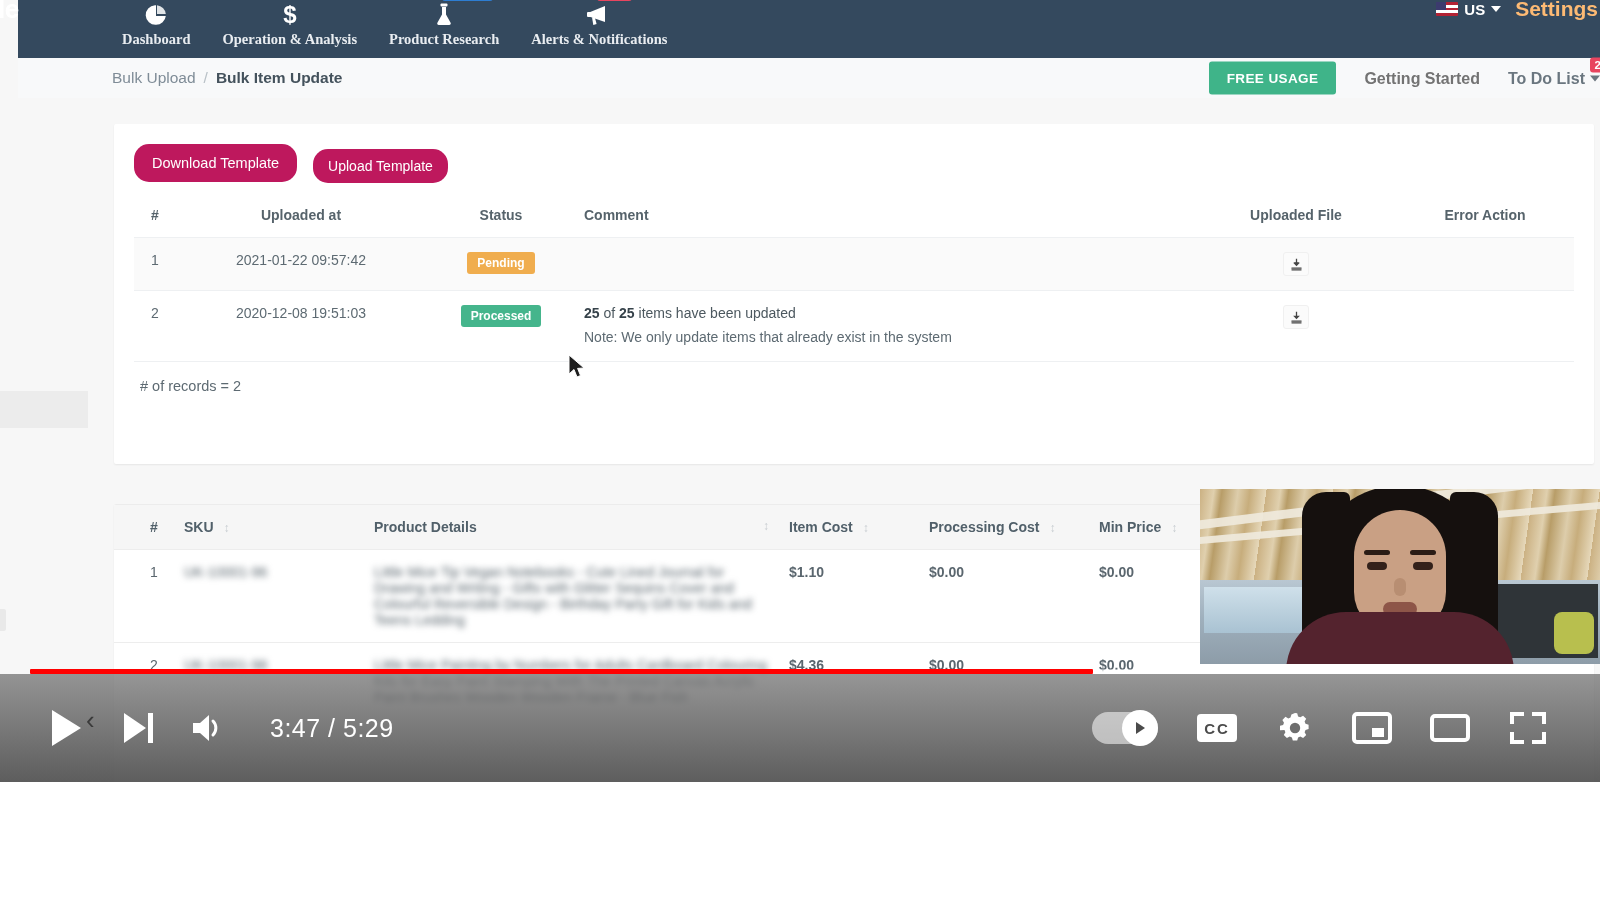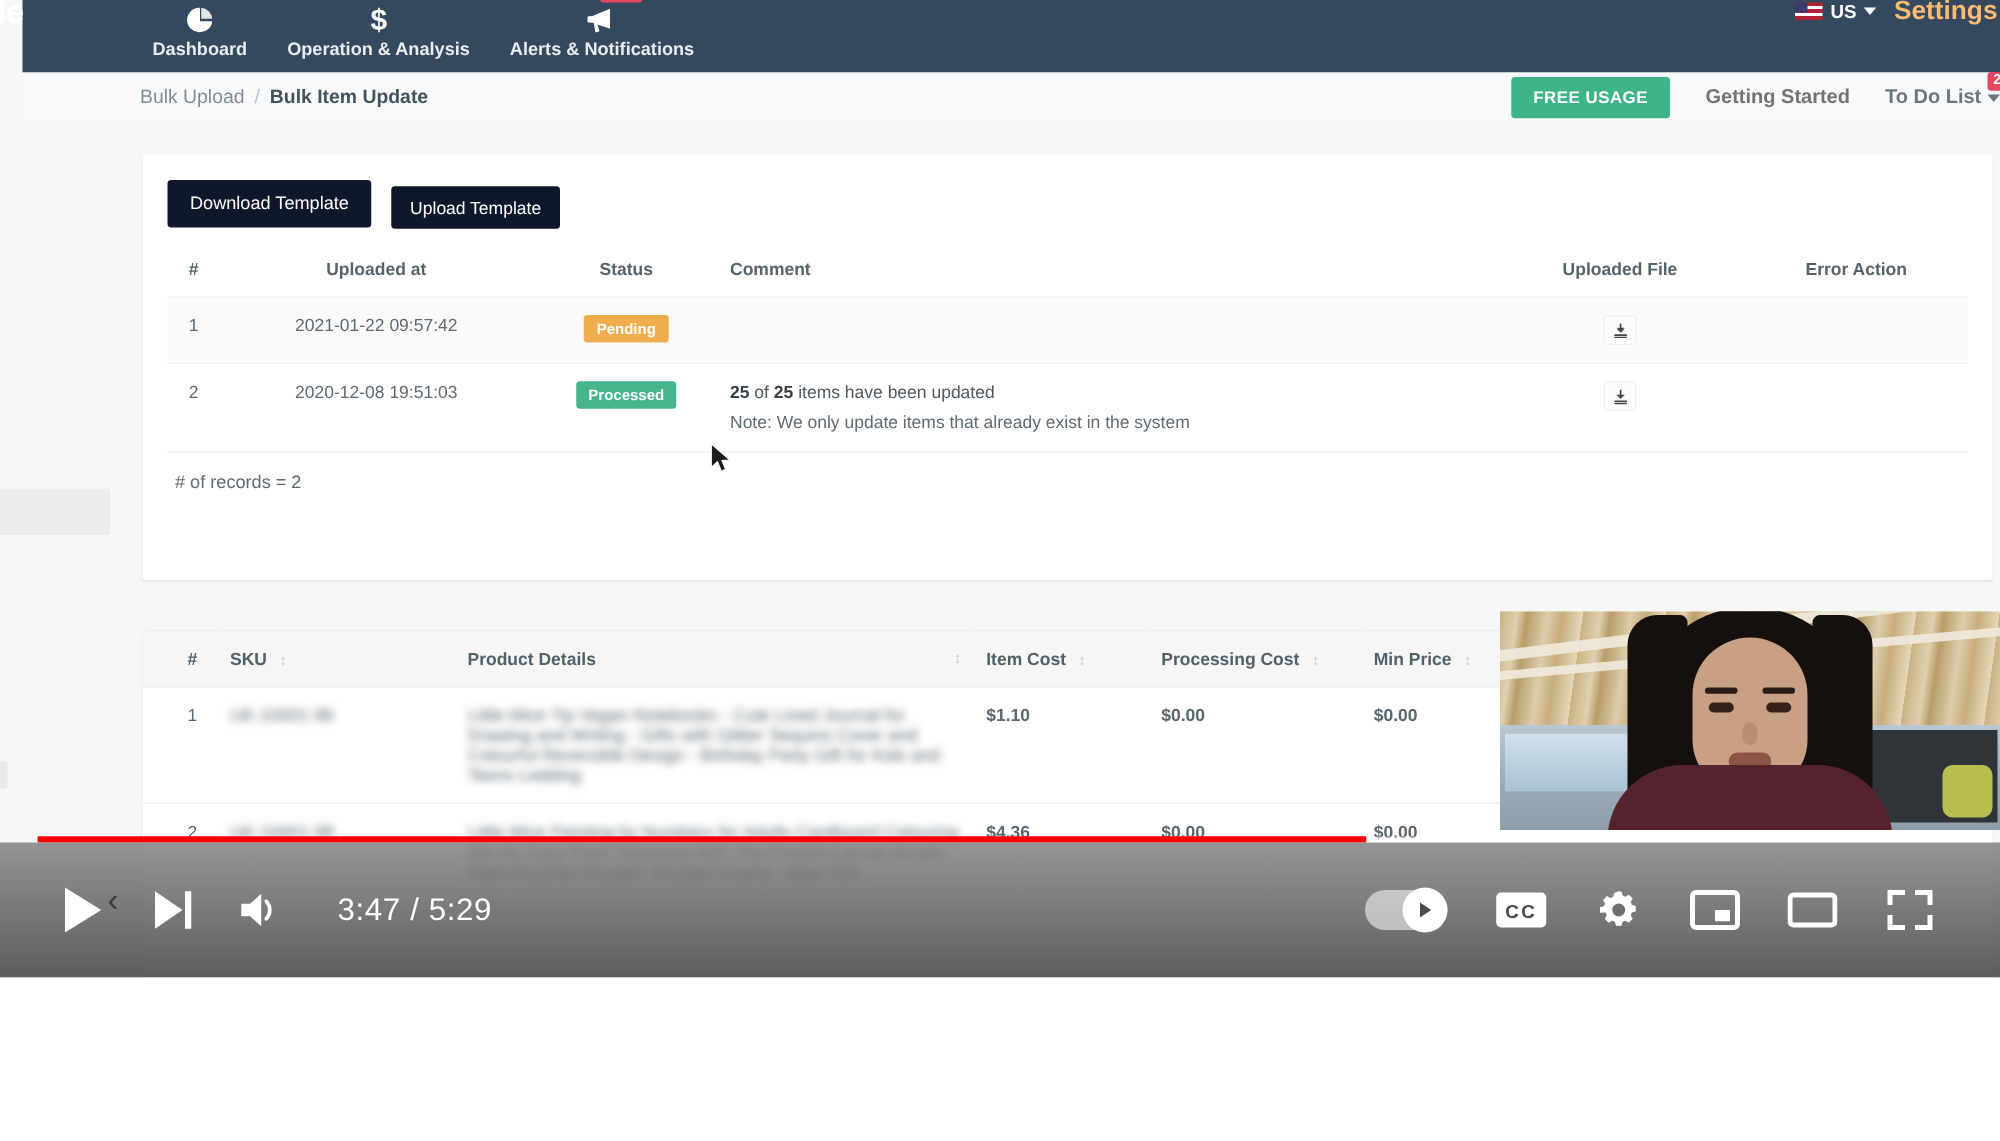--- a/index.html
+++ b/index.html
@@ -50,21 +50,21 @@
     display: flex; flex-direction: column; align-items: center;
     padding: 0 16px 6px 16px;
     color: #e9edf1;
     cursor: pointer;
   }
   .navicon {
     height: 26px; display: flex; align-items: center; justify-content: center;
     margin-bottom: 3px;
   }
   .navicon svg { display: block; }
-  .navlabel { font-size: 14.5px; font-weight: bold; white-space: nowrap; }
+  .navlabel { font-size: 14.5px; font-weight: bold; white-space: nowrap; font-family: Liberation Serif, serif; }
   .navbadge {
     position: absolute;
     top: -16px; left: 50%;
     transform: translateX(-2px);
     font-size: 11px; font-weight: bold;
     color: #ffffff;
     padding: 1px 5px 2px 5px;
     border-radius: 3px;
     white-space: nowrap;
   }
@@ -158,22 +158,22 @@
   #card-uploads { left: 114px; top: 124px; width: 1480px; height: 340px; }
   .cardhead {
     padding: 18px 0 18px 18px;
     font-size: 16px; color: #5e6b73;
     border-bottom: 1px solid #eceef0;
   }
   .cardbody { padding: 14px 20px 0 20px; }
 
   .btnrow { display: flex; align-items: flex-start; gap: 16px; padding: 6px 0 18px 0; }
   .gbtn {
-    background: #0f172a; color: #fff;
-    border: 0; border-radius: 3px;
+    background: #be185d; color: #fff;
+    border: 0; border-radius: 15px;
     font-family: inherit;
     font-size: 14.5px;
     padding: 11px 18px;
     cursor: pointer;
   }
   .gbtn.small { padding: 9px 15px; font-size: 14px; margin-top: 5px; }
 
   table.tbl { width: 100%; border-collapse: collapse; }
   table.tbl th {
     font-size: 14px; color: #56636b; font-weight: bold;
@@ -366,20 +366,30 @@
 
         <div class="navitem">
           <span class="navicon">
             <svg width="22" height="26" viewBox="0 0 22 26">
               <text x="11" y="21" font-family="Liberation Sans, sans-serif" font-size="24" font-weight="bold" fill="#fff" text-anchor="middle">$</text>
             </svg>
           </span>
           <span class="navlabel">Operation &amp; Analysis</span>
         </div>
 
+        <div class="navitem">
+          <span class="navbadge blue">Popular</span>
+          <span class="navicon">
+            <svg width="22" height="26" viewBox="0 0 22 26" fill="#fff">
+              <rect x="7.5" y="1.5" width="7" height="3" rx="1"></rect>
+              <path d="M9 5h4v7.5l4.6 8.2c.6 1.1-.2 2.3-1.4 2.3H5.8c-1.2 0-2-1.2-1.4-2.3L9 12.5V5z"></path>
+            </svg>
+          </span>
+          <span class="navlabel">Product Research</span>
+        </div>
 
         <div class="navitem">
           <span class="navbadge red">999+</span>
           <span class="navicon">
             <svg width="26" height="24" viewBox="0 0 26 24" fill="#fff">
               <path d="M3 9.5 19 3v16L3 13.5z"></path>
               <rect x="1" y="9" width="4" height="5" rx="1"></rect>
               <path d="M6 14.2l3 .9 1.6 6-3.3.9z"></path>
             </svg>
           </span>

